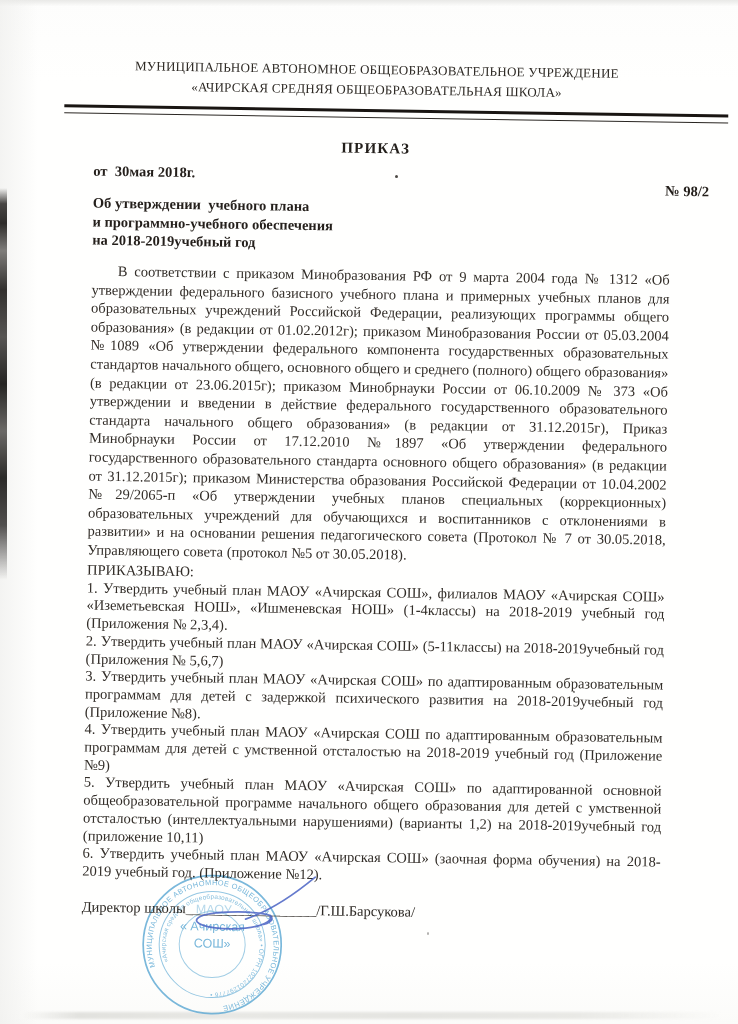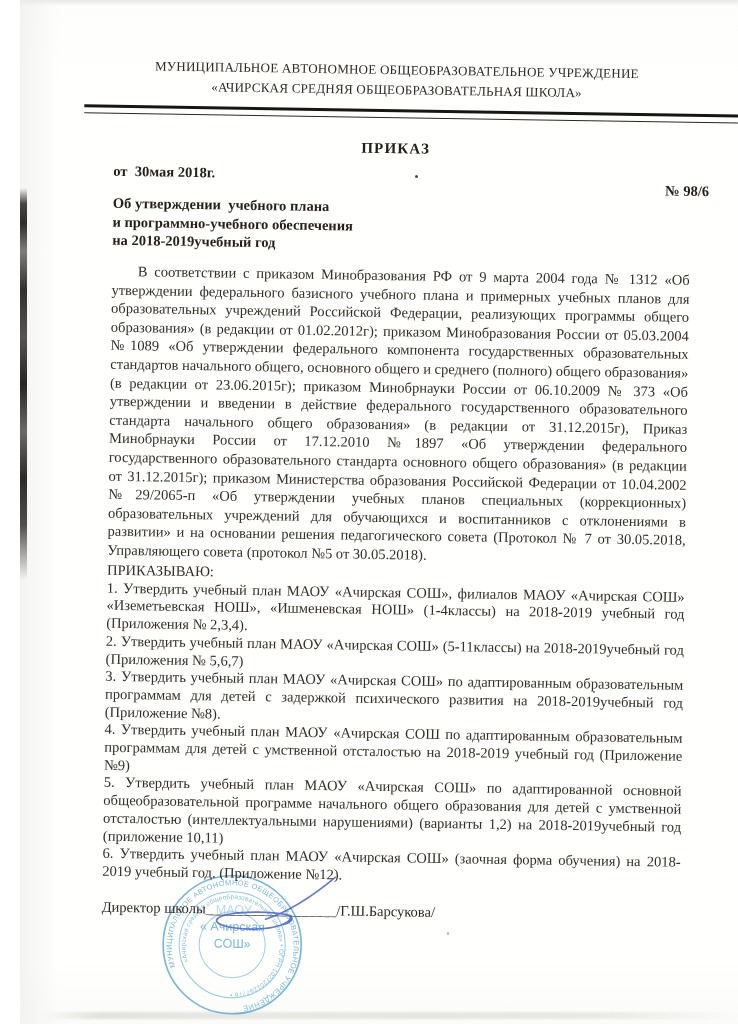--- a/index.html
+++ b/index.html
@@ -2,21 +2,21 @@
 <html><head>
 <meta charset="utf-8">
 <style>
   html,body{margin:0;padding:0;}
   body{
     width:738px;height:1024px;overflow:hidden;position:relative;
     background:#ffffff;
     font-family:"Liberation Serif","DejaVu Serif",serif;
     color:#2b2723;
   }
-  .page{position:absolute;inset:0;background:linear-gradient(180deg,#fdfdfc 0%,#fffffe 8%,#fffffe 94%,#fbfbf9 100%);margin-left:20px;}
+  .page{position:absolute;inset:0;background:linear-gradient(180deg,#fdfdfc 0%,#fffffe 8%,#fffffe 94%,#fbfbf9 100%);}
   
   .edge-top{position:absolute;left:0;top:0;width:738px;height:7px;
     background:linear-gradient(180deg,#d8d8d5 0%,rgba(216,216,213,0) 90%);opacity:.55;}
   .edge-left-soft{position:absolute;left:0;top:0;width:38px;height:1024px;
     background:linear-gradient(90deg,#ececea 0%,rgba(236,236,234,0) 100%);opacity:.6;}
   .edge-left-dark{position:absolute;left:0;top:188px;width:7px;height:392px;
     filter:blur(.6px);opacity:.92;
     background:linear-gradient(180deg,
       rgba(40,38,36,0) 0%, #3a3836 4%, #1e1c1a 9%, #757370 16%, #22201e 26%,
       #4a4846 38%, #151412 50%, #605e5b 62%, #1b1a18 74%, #434140 86%,
@@ -71,21 +71,21 @@
     <div class="org">
       <div>МУНИЦИПАЛЬНОЕ АВТОНОМНОЕ ОБЩЕОБРАЗОВАТЕЛЬНОЕ УЧРЕЖДЕНИЕ</div>
       <div>«АЧИРСКАЯ СРЕДНЯЯ ОБЩЕОБРАЗОВАТЕЛЬНАЯ ШКОЛА»</div>
     </div>
 
     <div class="rule"></div>
 
     <div class="doc-type">ПРИКАЗ</div>
 
     <div class="date-line">от  30мая 2018г.</div>
-    <div class="doc-number">№ 98/6</div>
+    <div class="doc-number">№ 98/2</div>
 
     <div class="subject">Об утверждении  учебного плана
 и программно-учебного обеспечения
 на 2018-2019учебный год</div>
 
     <p class="preamble">В соответствии с  приказом Минобразования РФ от 9 марта 2004 года № 1312 «Об утверждении федерального базисного учебного плана и примерных учебных планов для образовательных учреждений Российской Федерации, реализующих программы общего образования» (в редакции от 01.02.2012г); приказом Минобразования России от 05.03.2004 №1089 «Об утверждении федерального компонента государственных образовательных стандартов начального общего, основного общего и среднего (полного) общего образования» (в редакции от 23.06.2015г); приказом Минобрнауки России от 06.10.2009 № 373 «Об утверждении и введении в действие федерального государственного образовательного стандарта начального общего образования» (в редакции от 31.12.2015г), Приказ Минобрнауки России от 17.12.2010 №1897 «Об утверждении федерального государственного образовательного стандарта основного общего образования» (в редакции от 31.12.2015г); приказом Министерства образования Российской Федерации от 10.04.2002 №29/2065-п «Об утверждении учебных планов специальных (коррекционных) образовательных учреждений для обучающихся и воспитанников с отклонениями в развитии» и на основании решения педагогического совета (Протокол № 7 от 30.05.2018,  Управляющего совета (протокол №5 от 30.05.2018).</p>
 
     <div class="orders">
       <p class="heading">ПРИКАЗЫВАЮ:</p>
       <p>1. Утвердить учебный план МАОУ «Ачирская СОШ», филиалов МАОУ «Ачирская СОШ» «Иземетьевская НОШ», «Ишменевская НОШ» (1-4классы) на 2018-2019 учебный год (Приложения № 2,3,4).</p>

